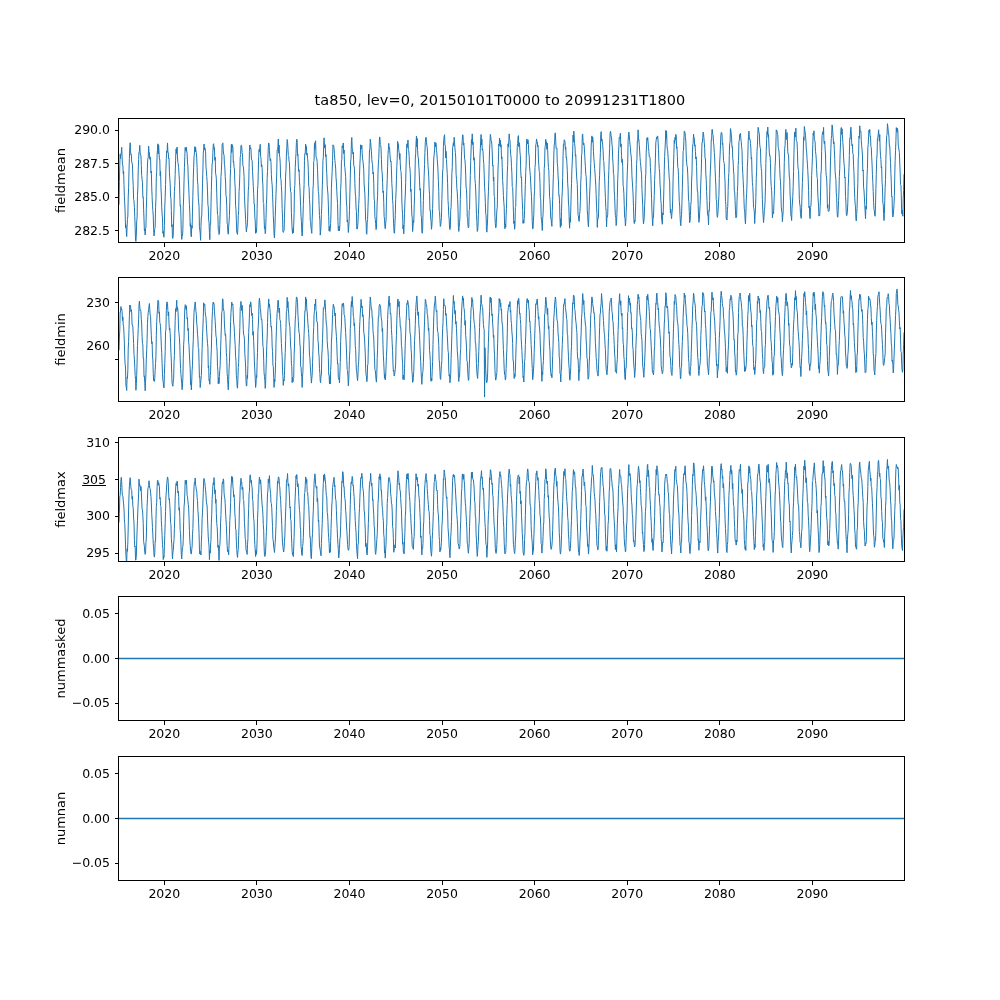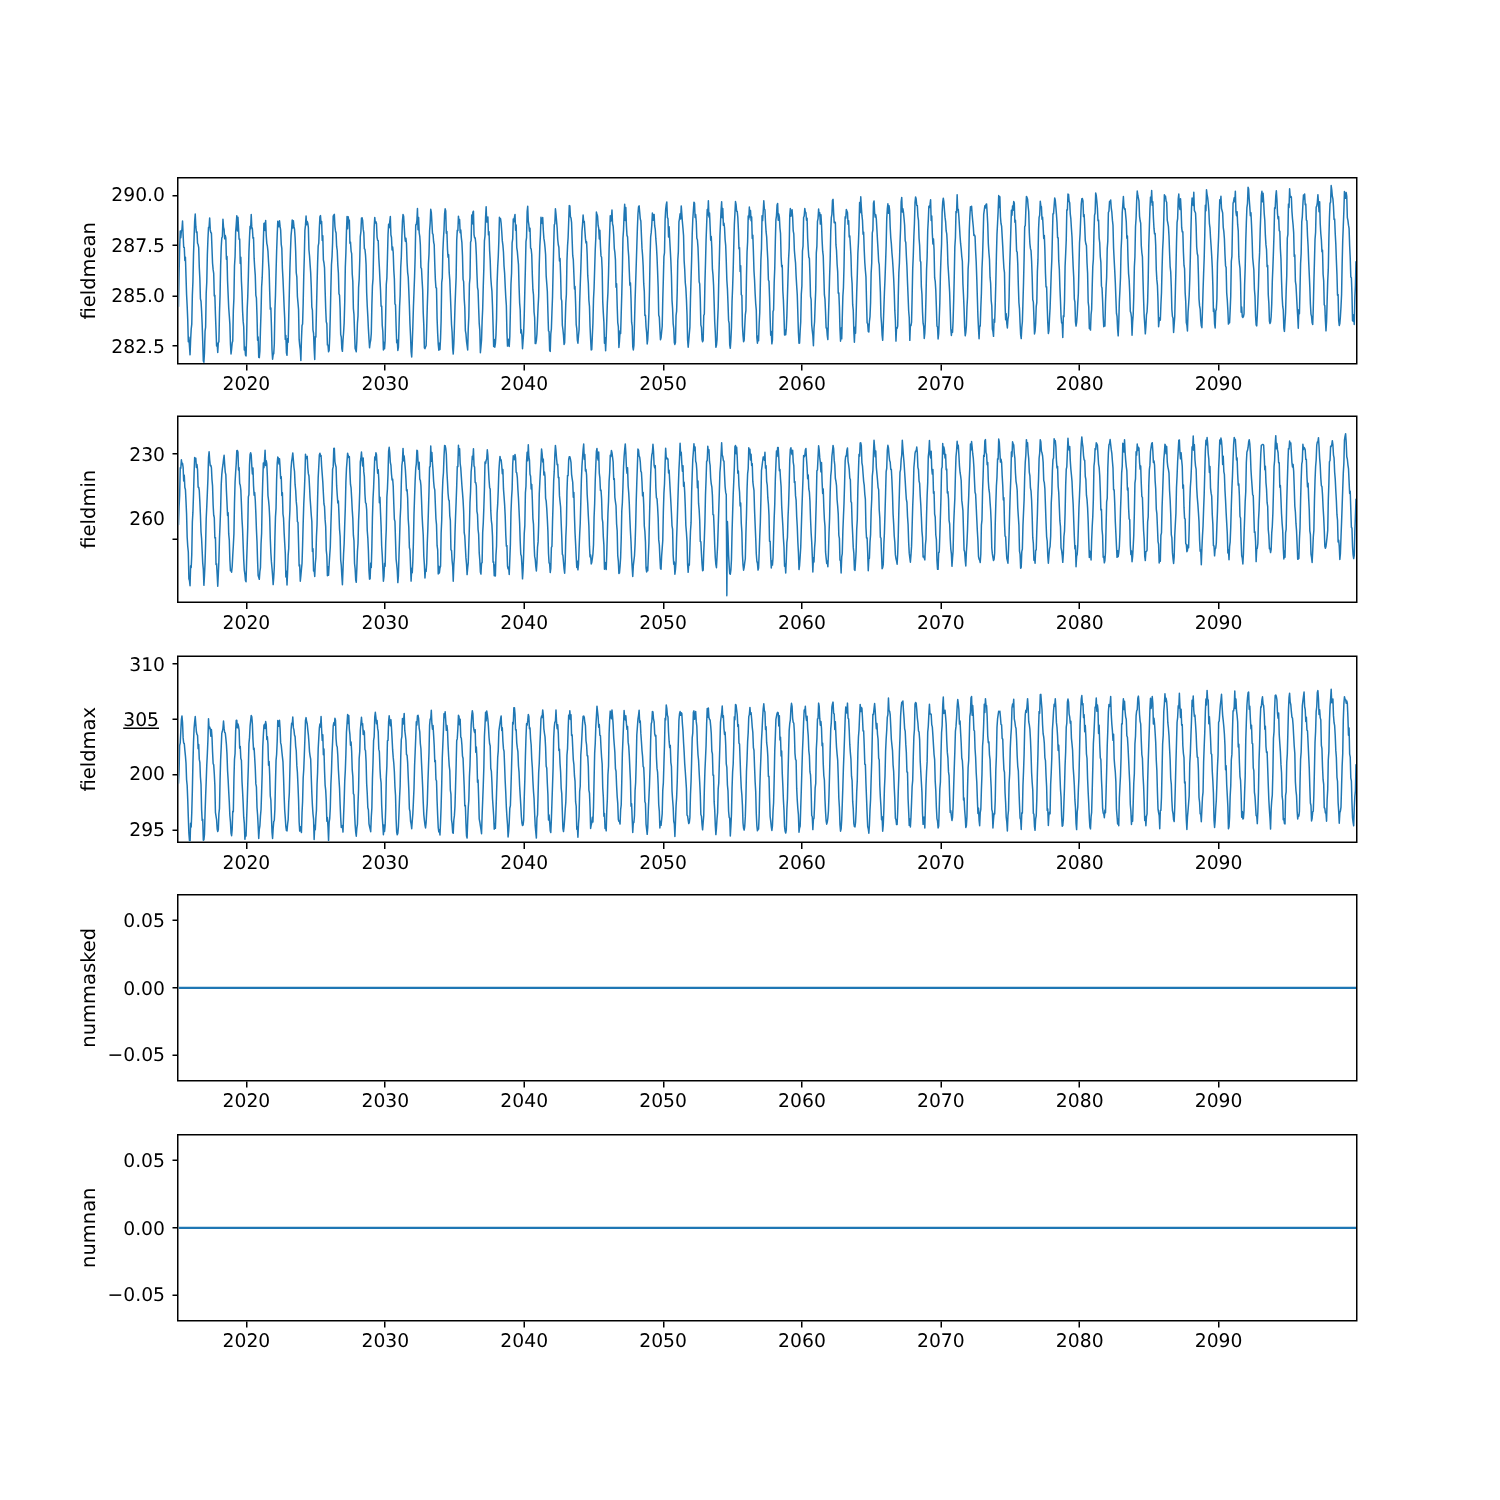--- a/index.html
+++ b/index.html
@@ -76,20 +76,21 @@
     color: #000000;
     width: 1000px;
     left: 0;
   }
 </style>
 </head>
 <body>
 
 <div id="figure">
 
+  <div class="fig-title">ta850, lev=0, 20150101T0000 to 20991231T1800</div>
 
   <div class="panel" id="panel0" style="left:118px; top:118px; width:787px; height:125px;">
     <svg id="svg0" viewBox="0 0 787 125" preserveAspectRatio="none">
         <path d="M0.00 86.69 L0.39 63.65 L0.77 47.40 L1.16 35.54 L1.54 40.09 L1.93 35.45 L2.31 34.63 L2.70 28.76 L3.09 38.08 L3.47 46.64 L3.86 46.77 L4.24 55.55 L4.63 53.29 L5.02 66.49 L5.40 78.65 L5.79 86.36 L6.17 95.54 L6.56 110.59 L6.94 107.55 L7.33 113.78 L7.72 119.46 L8.10 109.46 L8.49 102.04 L8.87 98.68 L9.26 79.14 L9.64 69.94 L10.03 51.58 L10.42 40.07 L10.80 28.94 L11.19 24.10 L11.57 32.30 L11.96 36.60 L12.35 36.14 L12.73 43.85 L13.12 44.73 L13.50 46.81 L13.89 60.13 L14.27 67.71 L14.66 81.55 L15.05 83.19 L15.43 89.79 L15.82 98.89 L16.20 110.51 L16.59 123.60 L16.97 124.46 L17.36 118.01 L17.75 103.35 L18.13 100.71 L18.52 77.65 L18.90 70.12 L19.29 51.67 L19.68 40.99 L20.06 33.26 L20.45 32.87 L20.83 26.74 L21.22 34.64 L21.60 36.72 L21.99 36.84 L22.38 47.40 L22.76 57.38 L23.15 61.75 L23.53 64.23 L23.92 79.55 L24.30 79.19 L24.69 92.18 L25.08 102.67 L25.46 113.43 L25.85 111.87 L26.23 117.88 L26.62 111.01 L27.00 110.73 L27.39 91.29 L27.78 78.92 L28.16 59.26 L28.55 46.75 L28.93 40.20 L29.32 39.57 L29.71 27.62 L30.09 33.04 L30.48 34.51 L30.86 40.90 L31.25 38.55 L31.63 40.22 L32.02 54.70 L32.41 52.82 L32.79 69.41 L33.18 78.74 L33.56 87.58 L33.95 92.98 L34.33 98.66 L34.72 112.14 L35.11 118.84 L35.49 115.65 L35.88 111.36 L36.26 110.06 L36.65 89.64 L37.04 81.03 L37.42 59.28 L37.81 53.12 L38.19 36.27 L38.58 31.31 L38.96 25.23 L39.35 35.51 L39.74 26.30 L40.12 33.63 L40.51 41.15 L40.89 40.95 L41.28 57.61 L41.66 53.31 L42.05 69.34 L42.44 77.30 L42.82 89.65 L43.21 96.64 L43.59 100.41 L43.98 116.11 L44.37 114.15 L44.75 119.45 L45.14 120.21 L45.52 108.02 L45.91 88.60 L46.29 80.01 L46.68 66.52 L47.07 49.87 L47.45 40.26 L47.84 32.40 L48.22 34.07 L48.61 24.34 L48.99 32.79 L49.38 33.96 L49.77 40.39 L50.15 39.95 L50.54 53.97 L50.92 60.27 L51.31 65.67 L51.70 79.18 L52.08 80.93 L52.47 92.94 L52.85 109.51 L53.24 107.32 L53.62 121.17 L54.01 121.35 L54.40 116.87 L54.78 102.66 L55.17 90.49 L55.55 73.66 L55.94 67.35 L56.32 56.22 L56.71 42.50 L57.10 30.38 L57.48 30.22 L57.87 35.22 L58.25 28.52 L58.64 38.65 L59.02 43.93 L59.41 45.88 L59.80 49.40 L60.18 56.60 L60.57 62.26 L60.95 76.46 L61.34 88.60 L61.73 87.73 L62.11 99.96 L62.50 116.20 L62.88 122.41 L63.27 119.29 L63.65 118.63 L64.04 112.11 L64.43 89.26 L64.81 79.29 L65.20 62.97 L65.58 49.56 L65.97 38.30 L66.35 28.94 L66.74 32.15 L67.13 32.64 L67.51 28.61 L67.90 32.48 L68.28 35.05 L68.67 44.63 L69.06 47.39 L69.44 60.86 L69.83 68.00 L70.21 77.06 L70.60 86.88 L70.98 94.67 L71.37 108.98 L71.76 106.33 L72.14 118.03 L72.53 119.73 L72.91 108.37 L73.30 110.97 L73.68 93.63 L74.07 77.42 L74.46 60.89 L74.84 49.11 L75.23 38.69 L75.61 34.59 L76.00 28.13 L76.39 33.46 L76.77 28.55 L77.16 32.48 L77.54 34.26 L77.93 40.14 L78.31 49.17 L78.70 63.86 L79.09 66.63 L79.47 79.93 L79.86 84.30 L80.24 88.87 L80.63 109.02 L81.01 113.10 L81.40 116.10 L81.79 123.31 L82.17 109.19 L82.56 99.64 L82.94 98.57 L83.33 84.43 L83.72 65.93 L84.10 52.84 L84.49 35.04 L84.87 31.62 L85.26 25.42 L85.64 31.30 L86.03 29.18 L86.42 30.35 L86.80 33.33 L87.19 48.41 L87.57 52.36 L87.96 58.38 L88.34 63.77 L88.73 73.25 L89.12 87.14 L89.50 89.24 L89.89 102.76 L90.27 104.84 L90.66 115.35 L91.05 122.65 L91.43 107.05 L91.82 107.34 L92.20 89.52 L92.59 72.75 L92.97 57.34 L93.36 45.80 L93.75 43.83 L94.13 33.89 L94.52 25.94 L94.90 25.11 L95.29 30.67 L95.67 29.14 L96.06 42.02 L96.45 38.77 L96.83 55.10 L97.22 57.08 L97.60 60.59 L97.99 75.43 L98.38 88.18 L98.76 97.11 L99.15 98.35 L99.53 112.72 L99.92 112.92 L100.30 117.42 L100.69 116.41 L101.08 107.10 L101.46 92.48 L101.85 74.28 L102.23 58.53 L102.62 52.98 L103.00 43.31 L103.39 25.51 L103.78 24.88 L104.16 24.25 L104.55 32.39 L104.93 35.53 L105.32 36.88 L105.70 46.04 L106.09 48.79 L106.48 58.49 L106.86 64.07 L107.25 78.07 L107.63 79.15 L108.02 88.14 L108.41 105.77 L108.79 107.38 L109.18 115.44 L109.56 117.10 L109.95 109.42 L110.33 104.50 L110.72 97.81 L111.11 83.73 L111.49 60.32 L111.88 50.31 L112.26 35.94 L112.65 25.76 L113.03 33.98 L113.42 25.93 L113.81 28.66 L114.19 28.31 L114.58 43.93 L114.96 43.10 L115.35 49.15 L115.74 50.85 L116.12 64.72 L116.51 69.85 L116.89 88.12 L117.28 92.14 L117.66 103.47 L118.05 115.20 L118.44 116.23 L118.82 117.34 L119.21 109.88 L119.59 98.25 L119.98 93.10 L120.36 73.93 L120.75 68.21 L121.14 55.59 L121.52 39.18 L121.91 36.11 L122.29 26.90 L122.68 26.60 L123.07 28.40 L123.45 34.32 L123.84 36.65 L124.22 47.59 L124.61 47.96 L124.99 51.70 L125.38 58.47 L125.77 77.46 L126.15 86.40 L126.54 93.51 L126.92 101.88 L127.31 108.56 L127.69 114.71 L128.08 111.43 L128.47 109.48 L128.85 105.05 L129.24 86.02 L129.62 72.88 L130.01 67.98 L130.40 49.09 L130.78 32.90 L131.17 26.37 L131.55 30.20 L131.94 29.24 L132.32 30.46 L132.71 39.66 L133.10 41.85 L133.48 42.06 L133.87 53.54 L134.25 60.09 L134.64 68.46 L135.02 75.56 L135.41 86.59 L135.80 86.47 L136.18 99.55 L136.57 103.70 L136.95 116.21 L137.34 111.18 L137.72 115.33 L138.11 109.67 L138.50 90.77 L138.88 71.84 L139.27 67.36 L139.65 53.74 L140.04 38.23 L140.43 31.07 L140.81 33.29 L141.20 29.17 L141.58 25.75 L141.97 38.30 L142.35 39.95 L142.74 48.42 L143.13 46.47 L143.51 50.20 L143.90 62.02 L144.28 68.01 L144.67 84.95 L145.05 85.64 L145.44 99.97 L145.83 111.24 L146.21 109.35 L146.60 116.51 L146.98 114.41 L147.37 101.16 L147.76 87.05 L148.14 79.11 L148.53 60.44 L148.91 53.37 L149.30 39.63 L149.68 28.83 L150.07 24.33 L150.46 25.50 L150.84 32.08 L151.23 39.17 L151.61 42.47 L152.00 40.49 L152.38 44.07 L152.77 56.73 L153.16 63.77 L153.54 66.73 L153.93 75.96 L154.31 86.27 L154.70 98.37 L155.09 106.75 L155.47 117.33 L155.86 120.93 L156.24 111.83 L156.63 100.23 L157.01 87.25 L157.40 76.68 L157.79 66.20 L158.17 53.24 L158.56 31.28 L158.94 31.26 L159.33 28.44 L159.71 20.31 L160.10 34.74 L160.49 26.47 L160.87 36.75 L161.26 39.26 L161.64 44.92 L162.03 60.38 L162.42 61.10 L162.80 68.73 L163.19 75.34 L163.57 90.89 L163.96 99.52 L164.34 114.72 L164.73 115.26 L165.12 114.00 L165.50 113.31 L165.89 101.05 L166.27 87.11 L166.66 75.23 L167.04 57.97 L167.43 51.17 L167.82 35.56 L168.20 30.26 L168.59 20.86 L168.97 22.89 L169.36 29.56 L169.75 37.20 L170.13 37.82 L170.52 43.02 L170.90 44.76 L171.29 58.05 L171.67 68.48 L172.06 73.90 L172.45 74.25 L172.83 94.93 L173.22 104.92 L173.60 112.23 L173.99 116.34 L174.37 111.59 L174.76 115.79 L175.15 108.07 L175.53 96.02 L175.92 70.52 L176.30 67.55 L176.69 49.47 L177.08 40.86 L177.46 34.83 L177.85 23.88 L178.23 20.55 L178.62 21.95 L179.00 37.16 L179.39 35.81 L179.78 47.82 L180.16 53.37 L180.55 51.65 L180.93 63.81 L181.32 68.84 L181.70 78.39 L182.09 88.64 L182.48 98.94 L182.86 104.00 L183.25 114.92 L183.63 118.95 L184.02 111.87 L184.40 100.68 L184.79 87.09 L185.18 76.35 L185.56 66.81 L185.95 41.88 L186.33 35.13 L186.72 35.37 L187.11 25.51 L187.49 30.31 L187.88 27.74 L188.26 36.72 L188.65 34.80 L189.03 40.04 L189.42 43.49 L189.81 52.18 L190.19 68.30 L190.58 69.88 L190.96 81.52 L191.35 87.40 L191.73 103.04 L192.12 105.23 L192.51 110.32 L192.89 113.28 L193.28 116.18 L193.66 101.71 L194.05 93.55 L194.44 71.55 L194.82 67.32 L195.21 43.17 L195.59 42.00 L195.98 24.72 L196.36 30.86 L196.75 22.97 L197.14 22.13 L197.52 37.99 L197.91 40.16 L198.29 40.15 L198.68 44.00 L199.06 51.56 L199.45 64.07 L199.84 73.85 L200.22 75.78 L200.61 87.73 L200.99 98.19 L201.38 102.93 L201.77 117.99 L202.15 113.93 L202.54 109.41 L202.92 96.91 L203.31 88.28 L203.69 73.14 L204.08 61.01 L204.47 42.20 L204.85 38.95 L205.24 26.42 L205.62 19.16 L206.01 29.52 L206.39 27.78 L206.78 26.09 L207.17 38.18 L207.55 36.12 L207.94 48.67 L208.32 55.29 L208.71 66.91 L209.10 72.30 L209.48 76.26 L209.87 86.57 L210.25 99.43 L210.64 113.75 L211.02 109.16 L211.41 114.32 L211.80 111.68 L212.18 106.10 L212.57 94.62 L212.95 70.73 L213.34 59.97 L213.72 53.04 L214.11 42.24 L214.50 26.29 L214.88 27.24 L215.27 27.30 L215.65 30.46 L216.04 35.92 L216.43 42.27 L216.81 45.13 L217.20 49.93 L217.58 59.36 L217.97 64.22 L218.35 72.89 L218.74 80.43 L219.13 86.00 L219.51 104.20 L219.90 113.56 L220.28 111.29 L220.67 108.87 L221.05 113.78 L221.44 107.10 L221.83 89.26 L222.21 71.70 L222.60 64.14 L222.98 43.56 L223.37 40.95 L223.75 27.40 L224.14 29.39 L224.53 26.37 L224.91 24.32 L225.30 35.03 L225.68 31.52 L226.07 46.80 L226.46 49.40 L226.84 54.02 L227.23 58.36 L227.61 72.91 L228.00 84.23 L228.38 89.07 L228.77 104.66 L229.16 102.50 L229.54 106.52 L229.93 115.34 L230.31 109.77 L230.70 104.15 L231.08 92.74 L231.47 76.01 L231.86 60.39 L232.24 42.82 L232.63 40.13 L233.01 22.56 L233.40 18.78 L233.79 28.95 L234.17 31.30 L234.56 35.67 L234.94 33.70 L235.33 47.11 L235.71 47.72 L236.10 51.64 L236.49 65.43 L236.87 75.32 L237.26 78.77 L237.64 90.46 L238.03 94.15 L238.41 111.77 L238.80 111.83 L239.19 109.74 L239.57 105.32 L239.96 96.12 L240.34 86.93 L240.73 79.81 L241.12 58.19 L241.50 45.98 L241.89 38.40 L242.27 26.22 L242.66 29.89 L243.04 30.38 L243.43 26.49 L243.82 34.84 L244.20 40.40 L244.59 42.95 L244.97 46.76 L245.36 51.65 L245.74 65.94 L246.13 71.11 L246.52 76.54 L246.90 90.28 L247.29 103.34 L247.67 103.64 L248.06 116.33 L248.45 117.15 L248.83 105.35 L249.22 101.90 L249.60 90.38 L249.99 80.09 L250.37 62.72 L250.76 46.11 L251.15 31.42 L251.53 30.65 L251.92 20.53 L252.30 24.03 L252.69 28.90 L253.07 33.50 L253.46 41.33 L253.85 44.86 L254.23 46.58 L254.62 55.91 L255.00 54.14 L255.39 65.16 L255.78 81.43 L256.16 82.88 L256.55 99.44 L256.93 102.30 L257.32 106.32 L257.70 112.44 L258.09 111.23 L258.48 97.05 L258.86 84.52 L259.25 78.39 L259.63 55.71 L260.02 45.84 L260.40 40.19 L260.79 29.26 L261.18 18.33 L261.56 18.51 L261.95 26.00 L262.33 26.64 L262.72 29.95 L263.10 41.47 L263.49 52.30 L263.88 55.00 L264.26 64.73 L264.65 74.78 L265.03 73.15 L265.42 84.89 L265.81 98.96 L266.19 101.76 L266.58 109.49 L266.96 111.55 L267.35 106.55 L267.73 102.60 L268.12 84.22 L268.51 72.31 L268.89 61.72 L269.28 48.49 L269.66 36.01 L270.05 31.14 L270.43 24.73 L270.82 29.56 L271.21 28.99 L271.59 35.14 L271.98 40.60 L272.36 43.62 L272.75 42.95 L273.14 51.69 L273.52 65.65 L273.91 70.99 L274.29 82.49 L274.68 86.73 L275.06 100.21 L275.45 108.89 L275.84 116.15 L276.22 115.89 L276.61 106.31 L276.99 97.86 L277.38 81.65 L277.76 74.19 L278.15 61.21 L278.54 48.21 L278.92 40.05 L279.31 22.77 L279.69 24.46 L280.08 25.41 L280.47 31.84 L280.85 33.67 L281.24 40.93 L281.62 35.09 L282.01 45.68 L282.39 52.45 L282.78 53.41 L283.17 61.86 L283.55 83.39 L283.94 91.21 L284.32 97.35 L284.71 111.66 L285.09 107.91 L285.48 116.65 L285.87 107.46 L286.25 96.11 L286.64 84.26 L287.02 77.28 L287.41 64.66 L287.80 47.76 L288.18 36.83 L288.57 25.29 L288.95 28.92 L289.34 26.82 L289.72 21.33 L290.11 30.81 L290.50 32.38 L290.88 37.99 L291.27 47.29 L291.65 50.05 L292.04 55.17 L292.42 73.66 L292.81 71.31 L293.20 86.17 L293.58 97.62 L293.97 100.34 L294.35 114.43 L294.74 109.98 L295.13 103.23 L295.51 105.04 L295.90 91.38 L296.28 78.09 L296.67 61.98 L297.05 40.64 L297.44 34.95 L297.83 24.31 L298.21 17.42 L298.60 28.39 L298.98 19.73 L299.37 31.75 L299.75 38.53 L300.14 39.55 L300.53 47.94 L300.91 52.75 L301.30 63.07 L301.68 72.28 L302.07 70.70 L302.45 81.50 L302.84 97.32 L303.23 100.10 L303.61 113.83 L304.00 116.14 L304.38 113.16 L304.77 98.22 L305.16 82.61 L305.54 70.84 L305.93 58.38 L306.31 46.38 L306.70 33.87 L307.08 24.20 L307.47 19.18 L307.86 18.54 L308.24 22.67 L308.63 27.32 L309.01 28.77 L309.40 38.35 L309.78 47.19 L310.17 51.98 L310.56 59.11 L310.94 71.26 L311.33 76.51 L311.71 92.85 L312.10 92.55 L312.49 100.58 L312.87 104.35 L313.26 112.09 L313.64 109.05 L314.03 101.03 L314.41 91.11 L314.80 75.27 L315.19 52.87 L315.57 39.65 L315.96 36.51 L316.34 31.30 L316.73 23.41 L317.11 28.34 L317.50 24.59 L317.89 24.36 L318.27 32.13 L318.66 34.49 L319.04 40.94 L319.43 45.71 L319.82 53.06 L320.20 62.67 L320.59 73.73 L320.97 92.70 L321.36 93.90 L321.74 101.88 L322.13 109.30 L322.52 107.97 L322.90 103.98 L323.29 100.08 L323.67 82.05 L324.06 67.95 L324.44 52.97 L324.83 50.29 L325.22 28.11 L325.60 21.11 L325.99 17.72 L326.37 15.93 L326.76 26.34 L327.15 27.33 L327.53 39.63 L327.92 32.76 L328.30 41.33 L328.69 48.42 L329.07 55.59 L329.46 65.90 L329.85 82.55 L330.23 88.04 L330.62 98.30 L331.00 101.57 L331.39 111.16 L331.77 112.41 L332.16 111.00 L332.55 92.80 L332.93 89.80 L333.32 76.92 L333.70 55.54 L334.09 49.47 L334.47 29.33 L334.86 27.13 L335.25 23.93 L335.63 27.46 L336.02 18.55 L336.40 23.96 L336.79 29.51 L337.18 33.90 L337.56 38.68 L337.95 55.68 L338.33 61.45 L338.72 70.66 L339.10 74.25 L339.49 82.05 L339.88 92.33 L340.26 109.44 L340.65 114.29 L341.03 110.12 L341.42 105.08 L341.80 100.73 L342.19 81.75 L342.58 67.83 L342.96 54.80 L343.35 37.77 L343.73 27.77 L344.12 21.84 L344.51 16.02 L344.89 16.64 L345.28 26.46 L345.66 24.37 L346.05 29.34 L346.43 40.50 L346.82 41.53 L347.21 46.64 L347.59 57.00 L347.98 69.98 L348.36 71.41 L348.75 81.99 L349.13 99.28 L349.52 100.85 L349.91 109.14 L350.29 110.66 L350.68 109.62 L351.06 92.77 L351.45 91.86 L351.84 71.21 L352.22 57.38 L352.61 41.85 L352.99 31.45 L353.38 20.95 L353.76 24.68 L354.15 15.09 L354.54 26.00 L354.92 23.31 L355.31 32.37 L355.69 41.88 L356.08 39.36 L356.46 47.36 L356.85 61.43 L357.24 65.35 L357.62 72.16 L358.01 84.08 L358.39 97.17 L358.78 104.29 L359.17 114.27 L359.55 113.02 L359.94 109.04 L360.32 96.67 L360.71 87.42 L361.09 69.23 L361.48 54.78 L361.87 38.58 L362.25 29.97 L362.64 21.47 L363.02 15.71 L363.41 26.54 L363.79 20.38 L364.18 31.59 L364.57 30.29 L364.95 33.38 L365.34 41.48 L365.72 45.33 L366.11 56.07 L366.50 68.92 L366.88 74.59 L367.27 84.67 L367.65 96.13 L368.04 98.18 L368.42 112.74 L368.81 115.01 L369.20 109.29 L369.58 100.69 L369.97 83.32 L370.35 74.02 L370.74 61.30 L371.12 46.00 L371.51 31.23 L371.90 23.63 L372.28 15.63 L372.67 17.71 L373.05 22.20 L373.44 22.39 L373.82 26.28 L374.21 34.58 L374.60 47.62 L374.98 46.90 L375.37 63.08 L375.75 59.09 L376.14 78.69 L376.53 79.07 L376.91 99.68 L377.30 106.36 L377.68 110.57 L378.07 109.53 L378.45 100.50 L378.84 92.45 L379.23 89.57 L379.61 66.95 L380.00 49.80 L380.38 42.90 L380.77 25.48 L381.15 27.52 L381.54 19.34 L381.93 26.15 L382.31 21.76 L382.70 28.61 L383.08 26.07 L383.47 40.69 L383.86 38.36 L384.24 49.38 L384.63 62.50 L385.01 68.62 L385.40 77.87 L385.78 84.73 L386.17 89.07 L386.56 108.09 L386.94 111.60 L387.33 106.64 L387.71 109.91 L388.10 98.07 L388.48 90.87 L388.87 72.75 L389.26 54.83 L389.64 47.33 L390.03 25.18 L390.41 28.53 L390.80 22.35 L391.19 15.10 L391.57 20.78 L391.96 21.16 L392.34 29.97 L392.73 36.22 L393.11 39.53 L393.50 48.14 L393.89 55.25 L394.27 68.76 L394.66 69.66 L395.04 80.28 L395.43 94.70 L395.81 106.20 L396.20 103.65 L396.59 112.03 L396.97 109.38 L397.36 90.13 L397.74 89.09 L398.13 70.68 L398.52 60.86 L398.90 42.90 L399.29 27.85 L399.67 25.26 L400.06 18.00 L400.44 16.87 L400.83 28.22 L401.22 24.08 L401.60 26.28 L401.99 33.71 L402.37 37.23 L402.76 52.97 L403.14 59.71 L403.53 58.85 L403.92 76.05 L404.30 82.48 L404.69 93.17 L405.07 106.08 L405.46 102.69 L405.85 105.83 L406.23 101.52 L406.62 92.58 L407.00 79.63 L407.39 66.55 L407.77 54.33 L408.16 47.14 L408.55 25.06 L408.93 20.38 L409.32 25.51 L409.70 22.14 L410.09 21.18 L410.47 26.07 L410.86 35.51 L411.25 37.56 L411.63 48.63 L412.02 53.39 L412.40 57.13 L412.79 66.14 L413.18 72.86 L413.56 78.78 L413.95 91.53 L414.33 104.52 L414.72 111.61 L415.10 111.44 L415.49 103.37 L415.88 96.94 L416.26 78.32 L416.65 72.83 L417.03 49.24 L417.42 45.83 L417.80 26.32 L418.19 25.58 L418.58 20.28 L418.96 22.70 L419.35 23.24 L419.73 28.26 L420.12 26.89 L420.50 40.46 L420.89 47.54 L421.28 53.29 L421.66 54.06 L422.05 65.33 L422.43 79.93 L422.82 82.10 L423.21 99.06 L423.59 103.13 L423.98 106.54 L424.36 113.36 L424.75 101.49 L425.13 97.07 L425.52 85.24 L425.91 75.35 L426.29 50.36 L426.68 45.78 L427.06 29.06 L427.45 27.13 L427.83 20.67 L428.22 25.16 L428.61 23.21 L428.99 30.90 L429.38 24.49 L429.76 31.00 L430.15 41.58 L430.54 49.24 L430.92 52.43 L431.31 65.39 L431.69 78.70 L432.08 81.71 L432.46 90.44 L432.85 101.22 L433.24 101.22 L433.62 106.52 L434.01 109.09 L434.39 93.85 L434.78 81.40 L435.16 66.93 L435.55 55.10 L435.94 35.68 L436.32 26.52 L436.71 24.25 L437.09 14.84 L437.48 14.10 L437.87 23.28 L438.25 29.98 L438.64 29.39 L439.02 29.82 L439.41 44.99 L439.79 48.59 L440.18 57.90 L440.57 63.06 L440.95 77.81 L441.34 77.50 L441.72 86.78 L442.11 102.15 L442.49 110.20 L442.88 101.25 L443.27 108.65 L443.65 94.15 L444.04 79.73 L444.42 74.06 L444.81 59.43 L445.20 37.17 L445.58 25.96 L445.97 26.82 L446.35 21.08 L446.74 22.00 L447.12 22.98 L447.51 30.97 L447.90 28.60 L448.28 39.64 L448.67 38.92 L449.05 45.21 L449.44 52.15 L449.82 65.74 L450.21 71.24 L450.60 85.49 L450.98 89.29 L451.37 103.28 L451.75 110.99 L452.14 100.78 L452.52 104.85 L452.91 92.43 L453.30 77.13 L453.68 65.50 L454.07 50.63 L454.45 43.44 L454.84 32.31 L455.23 16.28 L455.61 23.16 L456.00 12.32 L456.38 19.32 L456.77 24.85 L457.15 28.36 L457.54 37.73 L457.93 36.38 L458.31 48.34 L458.70 56.89 L459.08 62.15 L459.47 66.66 L459.85 82.55 L460.24 97.71 L460.63 98.46 L461.01 103.63 L461.40 104.05 L461.78 96.92 L462.17 93.68 L462.56 83.91 L462.94 64.15 L463.33 57.21 L463.71 36.83 L464.10 34.91 L464.48 16.80 L464.87 15.20 L465.26 22.87 L465.64 26.16 L466.03 24.60 L466.41 27.56 L466.80 34.72 L467.18 41.91 L467.57 48.51 L467.96 56.25 L468.34 58.36 L468.73 68.08 L469.11 77.00 L469.50 93.36 L469.89 98.39 L470.27 106.11 L470.66 109.62 L471.04 99.86 L471.43 88.21 L471.81 77.34 L472.20 68.35 L472.59 56.87 L472.97 45.25 L473.36 27.37 L473.74 20.80 L474.13 17.15 L474.51 23.57 L474.90 18.42 L475.29 21.82 L475.67 32.82 L476.06 40.18 L476.44 44.14 L476.83 50.27 L477.22 54.88 L477.60 60.59 L477.99 67.80 L478.37 76.77 L478.76 89.54 L479.14 96.15 L479.53 110.17 L479.92 101.20 L480.30 101.49 L480.69 100.04 L481.07 79.86 L481.46 63.77 L481.84 57.08 L482.23 43.49 L482.62 33.79 L483.00 15.75 L483.39 12.82 L483.77 22.64 L484.16 20.49 L484.55 22.91 L484.93 27.09 L485.32 31.70 L485.70 42.23 L486.09 43.38 L486.47 52.39 L486.86 59.63 L487.25 70.41 L487.63 79.81 L488.02 89.80 L488.40 94.17 L488.79 109.66 L489.17 99.42 L489.56 99.67 L489.95 97.23 L490.33 80.28 L490.72 61.28 L491.10 52.28 L491.49 39.44 L491.88 30.14 L492.26 16.36 L492.65 12.47 L493.03 13.86 L493.42 18.32 L493.80 18.31 L494.19 25.57 L494.58 28.32 L494.96 40.51 L495.35 45.29 L495.73 55.76 L496.12 56.65 L496.50 73.28 L496.89 78.45 L497.28 90.53 L497.66 98.02 L498.05 100.15 L498.43 108.33 L498.82 104.56 L499.20 96.01 L499.59 80.64 L499.98 61.69 L500.36 53.30 L500.75 35.35 L501.13 28.36 L501.52 18.87 L501.91 19.66 L502.29 17.55 L502.68 14.43 L503.06 28.39 L503.45 25.34 L503.83 37.30 L504.22 44.32 L504.61 40.94 L504.99 48.17 L505.38 67.40 L505.76 69.46 L506.15 75.79 L506.53 86.87 L506.92 99.98 L507.31 100.58 L507.69 108.74 L508.08 105.10 L508.46 95.24 L508.85 84.40 L509.24 65.12 L509.62 53.70 L510.01 44.28 L510.39 22.82 L510.78 15.93 L511.16 13.33 L511.55 15.90 L511.94 21.58 L512.32 26.20 L512.71 29.24 L513.09 35.52 L513.48 37.51 L513.86 44.51 L514.25 57.84 L514.64 63.87 L515.02 70.17 L515.41 77.20 L515.79 88.90 L516.18 101.79 L516.57 106.29 L516.95 102.65 L517.34 104.20 L517.72 96.43 L518.11 82.53 L518.49 66.53 L518.88 46.32 L519.27 40.09 L519.65 22.28 L520.04 23.04 L520.42 11.00 L520.81 21.30 L521.19 20.81 L521.58 25.94 L521.97 32.45 L522.35 39.01 L522.74 44.17 L523.12 47.68 L523.51 52.86 L523.90 56.06 L524.28 71.53 L524.67 79.25 L525.05 88.21 L525.44 100.83 L525.82 106.57 L526.21 104.21 L526.60 99.48 L526.98 87.31 L527.37 80.08 L527.75 61.40 L528.14 55.75 L528.52 35.43 L528.91 25.60 L529.30 19.19 L529.68 21.59 L530.07 18.78 L530.45 24.35 L530.84 28.91 L531.23 32.86 L531.61 38.54 L532.00 38.22 L532.38 39.20 L532.77 49.22 L533.15 56.39 L533.54 67.67 L533.93 80.85 L534.31 93.53 L534.70 101.98 L535.08 108.54 L535.47 99.90 L535.85 99.99 L536.24 87.54 L536.63 77.66 L537.01 61.35 L537.40 52.76 L537.78 39.76 L538.17 24.28 L538.55 21.49 L538.94 18.48 L539.33 19.98 L539.71 17.46 L540.10 17.22 L540.48 23.41 L540.87 30.88 L541.26 44.13 L541.64 50.14 L542.03 54.73 L542.41 66.85 L542.80 70.94 L543.18 82.64 L543.57 86.26 L543.96 102.02 L544.34 103.62 L544.73 106.95 L545.11 95.28 L545.50 97.43 L545.88 85.49 L546.27 70.53 L546.66 52.30 L547.04 38.05 L547.43 30.34 L547.81 22.46 L548.20 11.57 L548.59 19.68 L548.97 12.41 L549.36 25.90 L549.74 30.51 L550.13 32.25 L550.51 39.04 L550.90 45.97 L551.29 54.06 L551.67 60.81 L552.06 63.77 L552.44 85.17 L552.83 95.65 L553.21 91.65 L553.60 98.19 L553.99 101.29 L554.37 95.42 L554.76 92.98 L555.14 80.36 L555.53 59.74 L555.92 47.71 L556.30 35.07 L556.69 21.52 L557.07 24.92 L557.46 18.58 L557.84 21.44 L558.23 15.61 L558.62 16.63 L559.00 29.69 L559.39 28.31 L559.77 37.81 L560.16 49.23 L560.54 49.87 L560.93 57.70 L561.32 72.54 L561.70 84.03 L562.09 88.33 L562.47 97.92 L562.86 105.90 L563.25 108.46 L563.63 101.11 L564.02 97.04 L564.40 84.05 L564.79 70.45 L565.17 54.28 L565.56 32.67 L565.95 31.96 L566.33 21.51 L566.72 12.14 L567.10 12.81 L567.49 14.00 L567.87 18.87 L568.26 22.43 L568.65 36.63 L569.03 43.91 L569.42 47.53 L569.80 48.86 L570.19 56.06 L570.57 66.76 L570.96 82.18 L571.35 83.62 L571.73 94.06 L572.12 105.31 L572.50 103.44 L572.89 98.03 L573.28 86.56 L573.66 84.07 L574.05 63.20 L574.43 54.98 L574.82 34.75 L575.20 26.32 L575.59 24.86 L575.98 15.38 L576.36 18.70 L576.75 19.14 L577.13 27.61 L577.52 26.19 L577.90 32.84 L578.29 40.66 L578.68 38.55 L579.06 48.26 L579.45 64.18 L579.83 73.53 L580.22 73.37 L580.61 86.52 L580.99 97.50 L581.38 105.00 L581.76 103.08 L582.15 94.81 L582.53 87.82 L582.92 76.47 L583.31 64.07 L583.69 55.28 L584.08 39.52 L584.46 23.95 L584.85 23.89 L585.23 18.65 L585.62 13.19 L586.01 14.75 L586.39 19.14 L586.78 24.16 L587.16 29.75 L587.55 40.19 L587.94 40.11 L588.32 55.83 L588.71 61.38 L589.09 73.67 L589.48 82.69 L589.86 93.38 L590.25 97.86 L590.64 97.67 L591.02 107.68 L591.41 92.98 L591.79 93.62 L592.18 82.83 L592.56 59.57 L592.95 50.94 L593.34 41.64 L593.72 21.22 L594.11 21.38 L594.49 10.55 L594.88 10.72 L595.27 15.52 L595.65 16.43 L596.04 24.18 L596.42 27.41 L596.81 34.04 L597.19 39.60 L597.58 50.48 L597.97 59.86 L598.35 67.08 L598.74 81.68 L599.12 83.59 L599.51 97.19 L599.89 99.95 L600.28 97.46 L600.67 92.32 L601.05 84.42 L601.44 77.78 L601.82 60.54 L602.21 43.73 L602.60 37.44 L602.98 27.39 L603.37 17.26 L603.75 13.70 L604.14 13.61 L604.52 15.24 L604.91 25.82 L605.30 24.47 L605.68 32.31 L606.07 42.07 L606.45 44.29 L606.84 45.34 L607.22 57.08 L607.61 64.22 L608.00 83.80 L608.38 86.82 L608.77 101.58 L609.15 101.58 L609.54 102.71 L609.93 92.22 L610.31 88.75 L610.70 72.84 L611.08 59.59 L611.47 54.59 L611.85 37.18 L612.24 24.98 L612.63 23.41 L613.01 9.78 L613.40 11.51 L613.78 15.28 L614.17 20.16 L614.55 28.65 L614.94 28.20 L615.33 40.34 L615.71 43.55 L616.10 53.00 L616.48 56.63 L616.87 72.92 L617.25 74.18 L617.64 82.73 L618.03 93.36 L618.41 100.39 L618.80 99.70 L619.18 99.85 L619.57 84.15 L619.96 73.94 L620.34 66.96 L620.73 47.48 L621.11 42.30 L621.50 23.00 L621.88 22.17 L622.27 15.63 L622.66 15.38 L623.04 14.58 L623.43 20.11 L623.81 22.82 L624.20 28.21 L624.58 31.69 L624.97 47.04 L625.36 55.07 L625.74 62.25 L626.13 70.41 L626.51 80.87 L626.90 91.29 L627.29 93.40 L627.67 101.94 L628.06 106.61 L628.44 97.58 L628.83 83.40 L629.21 75.78 L629.60 67.11 L629.99 47.93 L630.37 40.41 L630.76 23.01 L631.14 18.10 L631.53 12.26 L631.91 19.30 L632.30 20.74 L632.69 20.58 L633.07 25.02 L633.46 29.29 L633.84 40.50 L634.23 39.00 L634.62 54.64 L635.00 64.44 L635.39 68.75 L635.77 77.30 L636.16 90.01 L636.54 91.12 L636.93 94.15 L637.32 106.20 L637.70 97.41 L638.09 92.12 L638.47 79.93 L638.86 60.17 L639.24 52.97 L639.63 32.67 L640.02 26.92 L640.40 15.48 L640.79 8.46 L641.17 11.35 L641.56 13.32 L641.95 15.19 L642.33 25.65 L642.72 28.63 L643.10 30.28 L643.49 45.41 L643.87 50.30 L644.26 53.16 L644.65 69.15 L645.03 81.97 L645.42 93.00 L645.80 98.69 L646.19 105.25 L646.57 100.45 L646.96 92.33 L647.35 90.42 L647.73 83.42 L648.12 68.29 L648.50 45.33 L648.89 32.90 L649.27 20.85 L649.66 12.64 L650.05 15.90 L650.43 8.18 L650.82 18.08 L651.20 15.80 L651.59 26.46 L651.98 33.66 L652.36 37.51 L652.75 37.27 L653.13 45.31 L653.52 61.83 L653.90 68.69 L654.29 72.44 L654.68 83.22 L655.06 100.36 L655.45 96.43 L655.83 94.41 L656.22 95.96 L656.60 85.73 L656.99 77.45 L657.38 60.78 L657.76 48.34 L658.15 40.68 L658.53 27.51 L658.92 11.03 L659.31 12.34 L659.69 12.01 L660.08 15.32 L660.46 16.07 L660.85 28.24 L661.23 30.16 L661.62 32.43 L662.01 38.91 L662.39 50.01 L662.78 59.67 L663.16 63.24 L663.55 73.66 L663.93 88.77 L664.32 93.53 L664.71 94.50 L665.09 104.32 L665.48 98.94 L665.86 93.66 L666.25 77.37 L666.64 61.98 L667.02 44.02 L667.41 29.74 L667.79 27.23 L668.18 14.02 L668.56 10.53 L668.95 18.65 L669.34 20.93 L669.72 13.69 L670.11 20.83 L670.49 33.32 L670.88 36.14 L671.26 36.03 L671.65 49.82 L672.04 58.89 L672.42 61.08 L672.81 77.29 L673.19 83.18 L673.58 97.65 L673.97 99.29 L674.35 103.26 L674.74 90.69 L675.12 85.39 L675.51 79.07 L675.89 68.48 L676.28 53.35 L676.67 35.23 L677.05 20.32 L677.44 13.17 L677.82 16.36 L678.21 18.25 L678.59 9.34 L678.98 21.58 L679.37 22.53 L679.75 23.42 L680.14 32.14 L680.52 46.44 L680.91 50.78 L681.30 52.37 L681.68 65.17 L682.07 81.55 L682.45 86.30 L682.84 88.51 L683.22 95.94 L683.61 99.80 L684.00 101.04 L684.38 89.71 L684.77 75.93 L685.15 64.51 L685.54 53.80 L685.92 38.46 L686.31 18.14 L686.70 21.87 L687.08 7.63 L687.47 10.88 L687.85 12.94 L688.24 16.59 L688.63 21.55 L689.01 30.37 L689.40 33.46 L689.78 40.26 L690.17 45.90 L690.55 52.41 L690.94 60.18 L691.33 72.52 L691.71 90.04 L692.10 88.47 L692.48 98.57 L692.87 101.29 L693.25 89.67 L693.64 88.85 L694.03 81.51 L694.41 57.22 L694.80 48.45 L695.18 39.47 L695.57 25.76 L695.95 14.37 L696.34 16.72 L696.73 12.02 L697.11 20.19 L697.50 21.84 L697.88 23.33 L698.27 33.10 L698.66 35.79 L699.04 40.83 L699.43 51.44 L699.81 59.05 L700.20 60.31 L700.58 77.45 L700.97 82.31 L701.36 89.30 L701.74 98.66 L702.13 97.06 L702.51 97.76 L702.90 89.19 L703.28 79.64 L703.67 56.08 L704.06 52.75 L704.44 32.95 L704.83 16.94 L705.21 15.34 L705.60 12.99 L705.99 15.79 L706.37 8.57 L706.76 22.63 L707.14 25.16 L707.53 22.58 L707.91 31.29 L708.30 35.50 L708.69 53.12 L709.07 57.67 L709.46 60.90 L709.84 70.35 L710.23 90.61 L710.61 87.02 L711.00 93.72 L711.39 94.12 L711.77 93.57 L712.16 91.76 L712.54 72.35 L712.93 60.83 L713.32 42.57 L713.70 30.22 L714.09 19.69 L714.47 16.99 L714.86 5.97 L715.24 7.17 L715.63 14.10 L716.02 19.19 L716.40 25.26 L716.79 23.27 L717.17 31.36 L717.56 41.11 L717.94 53.69 L718.33 57.87 L718.72 61.79 L719.10 75.07 L719.49 79.88 L719.87 93.25 L720.26 99.16 L720.65 99.88 L721.03 92.81 L721.42 83.01 L721.80 73.20 L722.19 58.24 L722.57 50.40 L722.96 35.31 L723.35 24.18 L723.73 11.51 L724.12 8.64 L724.50 15.72 L724.89 9.93 L725.27 15.81 L725.66 23.79 L726.05 28.48 L726.43 38.56 L726.82 45.00 L727.20 48.12 L727.59 59.77 L727.98 58.95 L728.36 78.75 L728.75 84.41 L729.13 96.59 L729.52 98.27 L729.90 97.26 L730.29 93.50 L730.68 85.09 L731.06 69.74 L731.45 60.16 L731.83 49.44 L732.22 37.28 L732.60 19.79 L732.99 20.26 L733.38 11.88 L733.76 8.34 L734.15 14.39 L734.53 23.60 L734.92 27.34 L735.30 25.89 L735.69 35.33 L736.08 35.77 L736.46 47.56 L736.85 54.58 L737.23 68.98 L737.62 79.72 L738.01 86.52 L738.39 89.10 L738.78 101.43 L739.16 103.58 L739.55 97.21 L739.93 90.77 L740.32 76.30 L740.71 65.85 L741.09 40.31 L741.48 37.81 L741.86 17.30 L742.25 19.60 L742.63 6.91 L743.02 12.77 L743.41 12.08 L743.79 12.49 L744.18 22.07 L744.56 27.24 L744.95 31.31 L745.34 36.65 L745.72 52.91 L746.11 51.79 L746.49 69.71 L746.88 72.17 L747.26 79.27 L747.65 87.11 L748.04 93.70 L748.42 101.40 L748.81 88.69 L749.19 91.58 L749.58 75.10 L749.96 57.75 L750.35 50.60 L750.74 29.47 L751.12 25.78 L751.51 17.46 L751.89 11.23 L752.28 13.84 L752.67 10.57 L753.05 17.80 L753.44 17.33 L753.82 28.15 L754.21 28.70 L754.59 38.84 L754.98 45.78 L755.37 56.28 L755.75 64.70 L756.14 73.65 L756.52 85.02 L756.91 91.88 L757.29 93.39 L757.68 97.78 L758.07 98.85 L758.45 87.67 L758.84 70.61 L759.22 56.39 L759.61 41.33 L760.00 36.44 L760.38 19.39 L760.77 18.67 L761.15 16.28 L761.54 10.95 L761.92 16.62 L762.31 22.53 L762.70 15.83 L763.08 30.46 L763.47 37.25 L763.85 41.37 L764.24 49.65 L764.62 48.57 L765.01 64.88 L765.40 69.25 L765.78 85.58 L766.17 86.15 L766.55 96.18 L766.94 103.21 L767.32 97.06 L767.71 83.08 L768.10 69.49 L768.48 61.58 L768.87 40.80 L769.25 26.55 L769.64 16.83 L770.03 16.00 L770.41 4.79 L770.80 7.74 L771.18 12.02 L771.57 13.84 L771.95 19.08 L772.34 27.74 L772.73 27.43 L773.11 37.07 L773.50 44.39 L773.88 55.16 L774.27 64.87 L774.65 79.16 L775.04 78.67 L775.43 96.12 L775.81 99.61 L776.20 98.24 L776.58 93.46 L776.97 86.92 L777.36 78.65 L777.74 57.98 L778.13 41.97 L778.51 32.18 L778.90 21.70 L779.28 8.73 L779.67 12.12 L780.06 13.34 L780.44 9.50 L780.83 12.15 L781.21 26.44 L781.60 28.39 L781.98 31.61 L782.37 33.80 L782.76 45.60 L783.14 53.82 L783.53 66.78 L783.91 67.29 L784.30 78.15 L784.69 96.35 L785.07 96.61 L785.46 92.38 L785.84 98.85 L786.23 80.54 L786.61 72.45 L787.00 56.46" fill="none" stroke="#1f77b4" stroke-width="1.0" stroke-linejoin="round" stroke-linecap="round" vector-effect="non-scaling-stroke"></path>
       </svg>
   </div>
   <div class="ylabel" style="left:-5px; top:173px; width:130px;">fieldmean</div>
 
   <div class="panel" id="panel1" style="left:118px; top:277px; width:787px; height:125px;">
     <svg id="svg1" viewBox="0 0 787 125" preserveAspectRatio="none">
@@ -161,21 +162,21 @@
       <div class="xtick" style="left:504.6470588235294px; top:407px; width:60px;">2060</div>
       <div class="tickmark" style="left:626.7352941176471px; top:402px; width:1px; height:3.5px;"></div>
       <div class="xtick" style="left:597.2352941176471px; top:407px; width:60px;">2070</div>
       <div class="tickmark" style="left:719.3235294117646px; top:402px; width:1px; height:3.5px;"></div>
       <div class="xtick" style="left:689.8235294117646px; top:407px; width:60px;">2080</div>
       <div class="tickmark" style="left:811.9117647058823px; top:402px; width:1px; height:3.5px;"></div>
       <div class="xtick" style="left:782.4117647058823px; top:407px; width:60px;">2090</div>
       <div class="tickmark" style="left:114.5px; top:552.6764705882354px; width:3.5px; height:1px;"></div>
       <div class="ytick" style="left:36px; top:545.1764705882354px; width:74px;">295</div>
       <div class="tickmark" style="left:114.5px; top:515.9117647058824px; width:3.5px; height:1px;"></div>
-      <div class="ytick" style="left:36px; top:508.41176470588243px; width:74px;">200</div>
+      <div class="ytick" style="left:36px; top:508.41176470588243px; width:74px;">300</div>
       <div class="tickmark" style="left:114.5px; top:479.1470588235295px; width:3.5px; height:1px;"></div>
       <div class="ytick" style="left:32px; top:471.6470588235295px; width:74px;text-decoration:underline;">305</div>
       <div class="tickmark" style="left:114.5px; top:442.3823529411766px; width:3.5px; height:1px;"></div>
       <div class="ytick" style="left:36px; top:434.8823529411766px; width:74px;">310</div>
       <div class="tickmark" style="left:163.79411764705884px; top:562px; width:1px; height:3.5px;"></div>
       <div class="xtick" style="left:134.29411764705884px; top:567px; width:60px;">2020</div>
       <div class="tickmark" style="left:256.38235294117646px; top:562px; width:1px; height:3.5px;"></div>
       <div class="xtick" style="left:226.88235294117646px; top:567px; width:60px;">2030</div>
       <div class="tickmark" style="left:348.97058823529414px; top:562px; width:1px; height:3.5px;"></div>
       <div class="xtick" style="left:319.47058823529414px; top:567px; width:60px;">2040</div>

